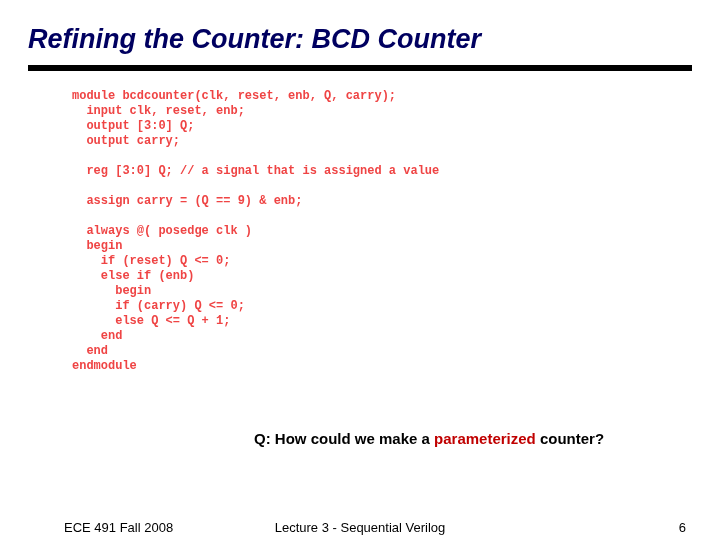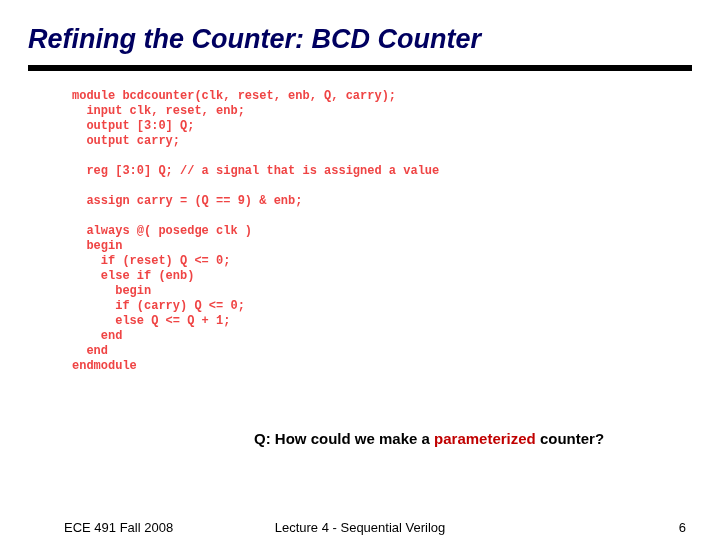--- a/index.html
+++ b/index.html
@@ -101,16 +101,16 @@
     end
   end
 endmodule</div>
 
   <div class="question">
     <span>Q: How could we make a </span><span class="param">parameterized</span><span> counter?</span>
   </div>
 
   <div class="footer">
     <span class="left">ECE 491 Fall 2008</span>
-    <span class="center">Lecture 4 - Sequential Verilog</span>
+    <span class="center">Lecture 3 - Sequential Verilog</span>
     <span class="right">6</span>
   </div>
 </div>
 
 </body></html>

